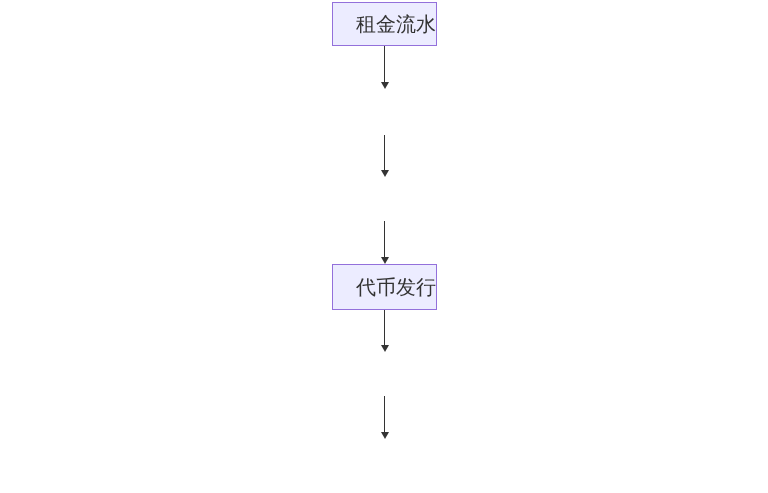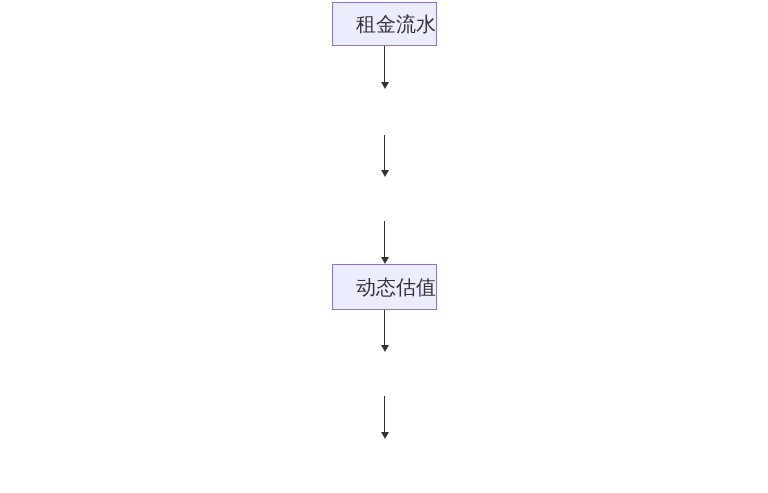--- a/index.html
+++ b/index.html
@@ -52,21 +52,21 @@
   }
 </style>
 </head>
 <body>
 
 <div class="canvas">
     <div class="node rect" style="left: 332px; top: 2px; width: 105px; height: 44px;">
       <span>租金流水</span>
     </div>
     <div class="node rect" style="left: 332px; top: 264px; width: 105px; height: 46px;">
-      <span>动态估值</span>
+      <span>代币发行</span>
     </div>
     <div class="arrow" style="left: 384.5px; top: 46px; height: 43px;">
       <div class="line"></div>
       <div class="head"></div>
     </div>
     <div class="arrow" style="left: 384.5px; top: 135px; height: 42px;">
       <div class="line"></div>
       <div class="head"></div>
     </div>
     <div class="arrow" style="left: 384.5px; top: 221px; height: 43px;">

